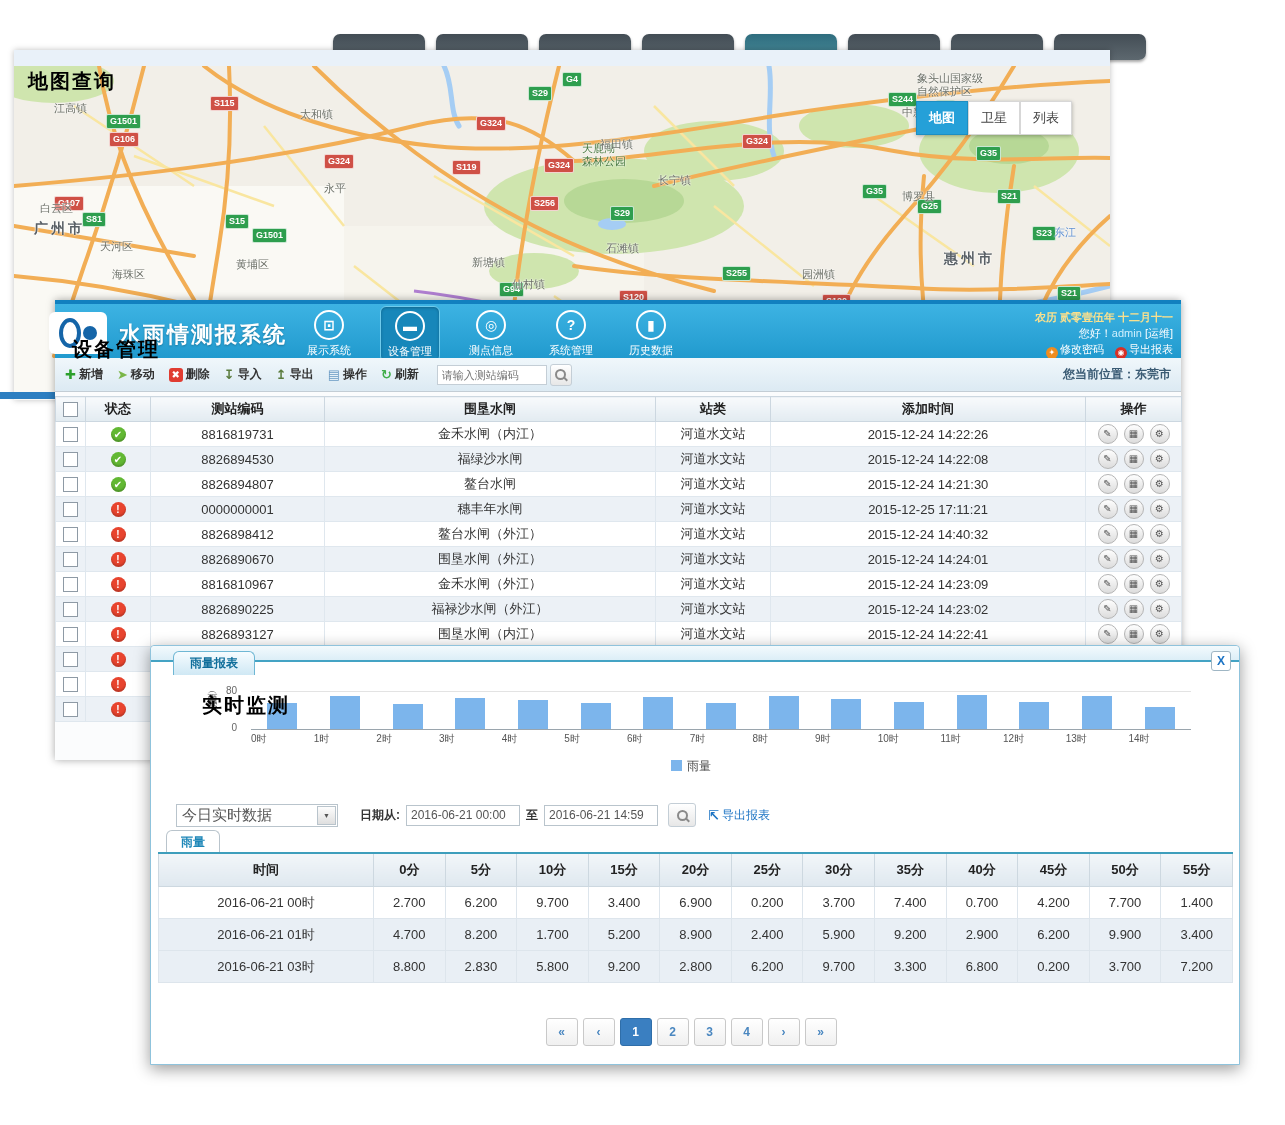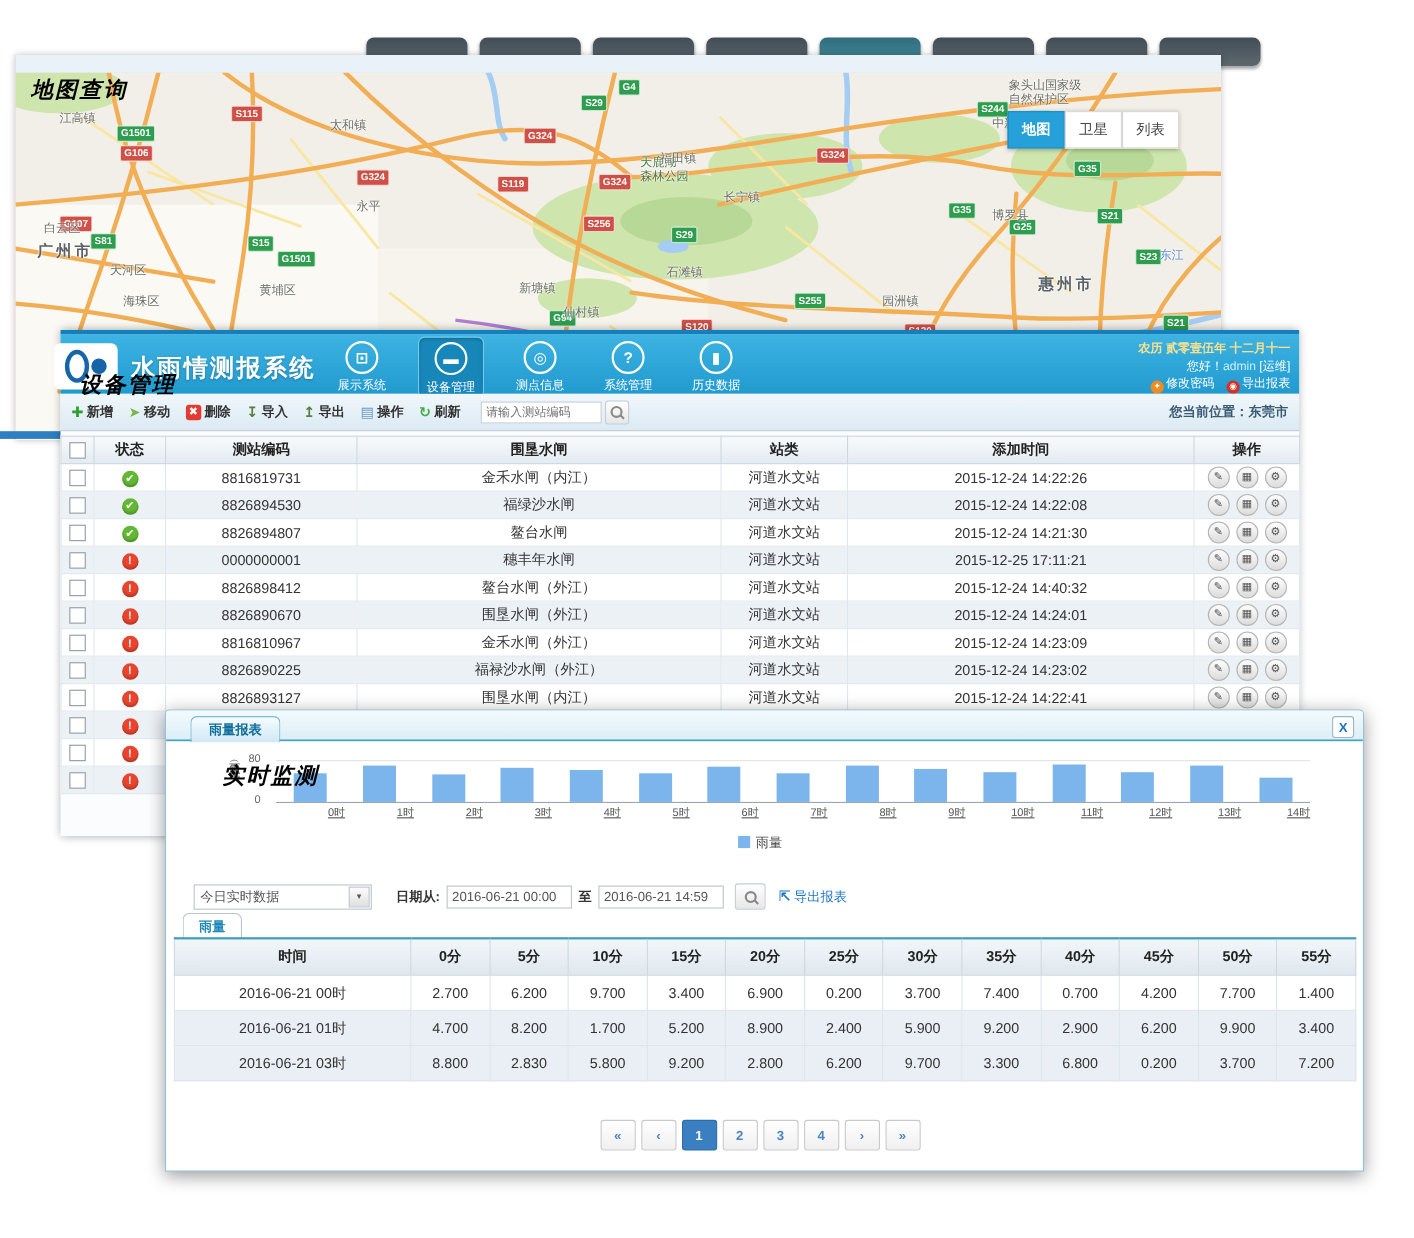--- a/index.html
+++ b/index.html
@@ -21,21 +21,21 @@
   .map-label{position:absolute;font-size:11px;color:#6b6f66;text-shadow:0 0 2px #fff,0 0 2px #fff;white-space:pre-line;line-height:13px;}
   .map-label.lg{font-size:14px;color:#596066;letter-spacing:3px;font-weight:bold;}
   .map-label.park{color:#48793f;}
   .map-label.water{color:#5f8fd0;}
   #map-controls{position:absolute;right:38px;top:35px;display:flex;box-shadow:0 1px 4px rgba(0,0,0,.3);}
   .map-ctl{width:50px;height:32px;line-height:32px;text-align:center;background:#fff;color:#444;
            font-size:13px;border:1px solid #d7d7d7;cursor:pointer;}
   .map-ctl.active{background:#25a0d8;color:#fff;border-color:#1d8ec2;font-weight:bold;}
   #map-footer-snippet{position:absolute;left:0;top:392px;width:57px;height:7px;background:#2d7fc1;}
   
-  .annot{position:absolute;color:#000;font-size:20px;font-weight:bold;letter-spacing:2px;z-index:60;font-style:italic;}
+  .annot{position:absolute;color:#000;font-size:20px;font-weight:bold;letter-spacing:2px;z-index:60;}
   
   #device-panel{position:absolute;left:55px;top:300px;width:1126px;height:460px;background:#fbfcfd;
                 box-shadow:0 0 8px rgba(0,0,0,.35);z-index:20;}
   #dev-header{position:absolute;left:0;top:0;width:100%;height:58px;
               background:linear-gradient(#3db3e3,#219ace);border-top:4px solid #1180bf;box-sizing:border-box;}
   #dev-logo{position:absolute;left:-6px;top:8px;width:58px;height:42px;background:#fff;border-radius:6px;
             display:flex;align-items:center;justify-content:center;gap:2px;}
   .logo-ring{width:22px;height:30px;border:4px solid #1565a8;border-radius:50%;box-sizing:border-box;}
   .logo-ring.dot{width:14px;height:14px;background:#1565a8;border-width:2px;}
   #dev-title{position:absolute;left:64px;top:16px;color:#fff;font-size:22px;font-weight:bold;letter-spacing:2px;text-shadow:0 1px 2px rgba(0,0,0,.25);}
@@ -73,42 +73,42 @@
   #device-table tr.alt td{background:#ecf1f6;}
   .chk{width:13px;height:13px;border:1px solid #8e9aa5;background:#fff;display:inline-block;vertical-align:middle;}
   .st{display:inline-block;width:15px;height:15px;border-radius:50%;color:#fff;font-size:10px;line-height:15px;font-weight:bold;}
   .st.ok{background:#62b833;box-shadow:inset 0 -2px 2px rgba(0,0,0,.2);}
   .st.alarm{background:#e8442e;box-shadow:inset 0 -2px 2px rgba(0,0,0,.2);}
   .op-btn{display:inline-block;width:18px;height:18px;border-radius:50%;border:1px solid #b5b5b5;margin:0 3px;
           background:linear-gradient(#fefefe,#dcdcdc);color:#555;font-size:10px;line-height:18px;text-align:center;cursor:pointer;}
   
   #rt-panel{position:absolute;left:150px;top:645px;width:1090px;height:420px;background:#fff;z-index:40;
             border:1px solid #8fc3dc;box-shadow:0 4px 16px rgba(0,0,0,.4);border-radius:4px 4px 0 0;box-sizing:border-box;}
-  #rt-tabrow{position:absolute;left:0;top:0;width:100%;height:28px;background:linear-gradient(#f3fafd,#dceef7);
+  #rt-tabrow{position:absolute;left:0;top:0;width:100%;height:16px;background:linear-gradient(#f3fafd,#dceef7);
              border-bottom:2px solid #44a3c4;border-radius:4px 4px 0 0;box-sizing:border-box;}
   #rt-tab{position:absolute;left:22px;top:5px;height:23px;line-height:23px;padding:0 16px;background:linear-gradient(#f6fcff,#cfe8f4);
           border:1px solid #6fb7d4;border-bottom:none;border-radius:6px 6px 0 0;color:#0e6d9a;font-size:12px;font-weight:bold;cursor:pointer;}
   #rt-close{position:absolute;right:8px;top:5px;width:18px;height:18px;background:#fff;border:1px solid #9fb6c4;border-radius:3px;
             color:#1c74c4;font-weight:bold;font-size:12px;line-height:18px;text-align:center;cursor:pointer;}
   
   #rt-chart{position:absolute;left:0;top:34px;width:1080px;height:66px;}
   #y-axis-label{position:absolute;left:54px;top:6px;writing-mode:vertical-rl;font-size:10px;color:#666;letter-spacing:1px;}
   .ytick{position:absolute;font-size:10px;color:#666;right:994px;}
   #gridline{position:absolute;left:100px;top:11px;width:940px;border-top:1px solid #e3e3e3;}
   #bars{position:absolute;left:100px;top:11px;width:940px;height:38px;display:flex;align-items:flex-end;border-bottom:1px solid #9aa5ad;}
   .bar-slot{flex:1;display:flex;justify-content:center;align-items:flex-end;height:100%;}
   .bar{width:30px;background:#7cb5ec;}
   #xlabels{position:absolute;left:100px;top:52px;width:940px;display:flex;}
-  .xlab{flex:1;text-align:right;font-size:10px;color:#555;text-decoration:underline;}
+  .xlab{flex:1;text-align:left;font-size:10px;color:#555;}
   #rt-legend{position:absolute;left:0;top:112px;width:1080px;text-align:center;font-size:12px;color:#444;}
   #rt-legend .sw{display:inline-block;width:11px;height:11px;background:#7cb5ec;vertical-align:-1px;margin-right:5px;}
   
   #rt-filter{position:absolute;left:25px;top:157px;height:24px;display:flex;align-items:center;font-size:12px;color:#333;}
   #rt-select{width:160px;height:21px;border:1px solid #b9c4cc;background:#fff;display:flex;align-items:center;cursor:pointer;}
-  #rt-select .val{flex:1;padding:0 5px;color:#555;font-size:12px;}
+  #rt-select .val{flex:1;padding:0 5px;color:#555;font-size:15px;}
   #rt-select .dd{width:17px;height:17px;margin:1px;background:linear-gradient(#fdfdfd,#dfdfdf);border:1px solid #b9c4cc;
                  font-size:7px;line-height:17px;text-align:center;color:#555;}
   .flt-lab{margin:0 6px 0 22px;font-weight:bold;}
   .flt-input{width:104px;height:19px;border:1px solid #b9c4cc;font-size:12px;color:#555;padding:0 4px;background:#fff;}
   .to-lab{margin:0 6px;font-weight:bold;}
   #rt-export{display:flex;align-items:center;margin-left:12px;color:#1c74c4;cursor:pointer;}
   #rt-export .exp-ico{font-size:13px;margin-right:3px;font-weight:bold;}
   
   #rt-table-tab{position:absolute;left:15px;top:184px;height:22px;line-height:22px;padding:0 14px;background:#fff;
                 border:1px solid #b9c4cc;border-bottom:none;border-radius:6px 6px 0 0;color:#1d87b8;font-size:12px;font-weight:bold;cursor:pointer;}

